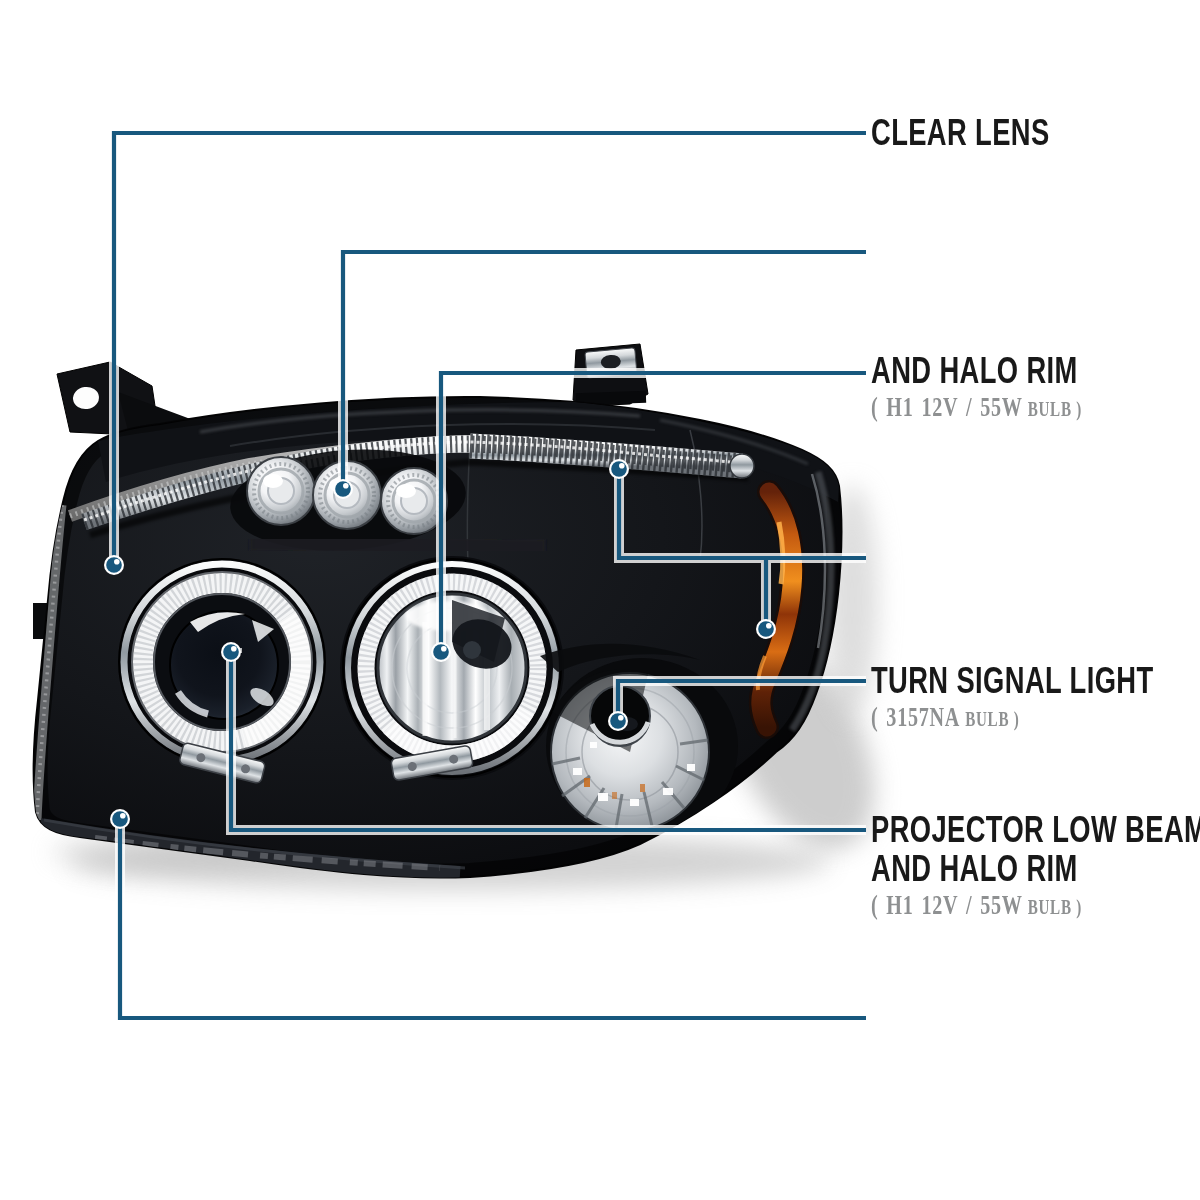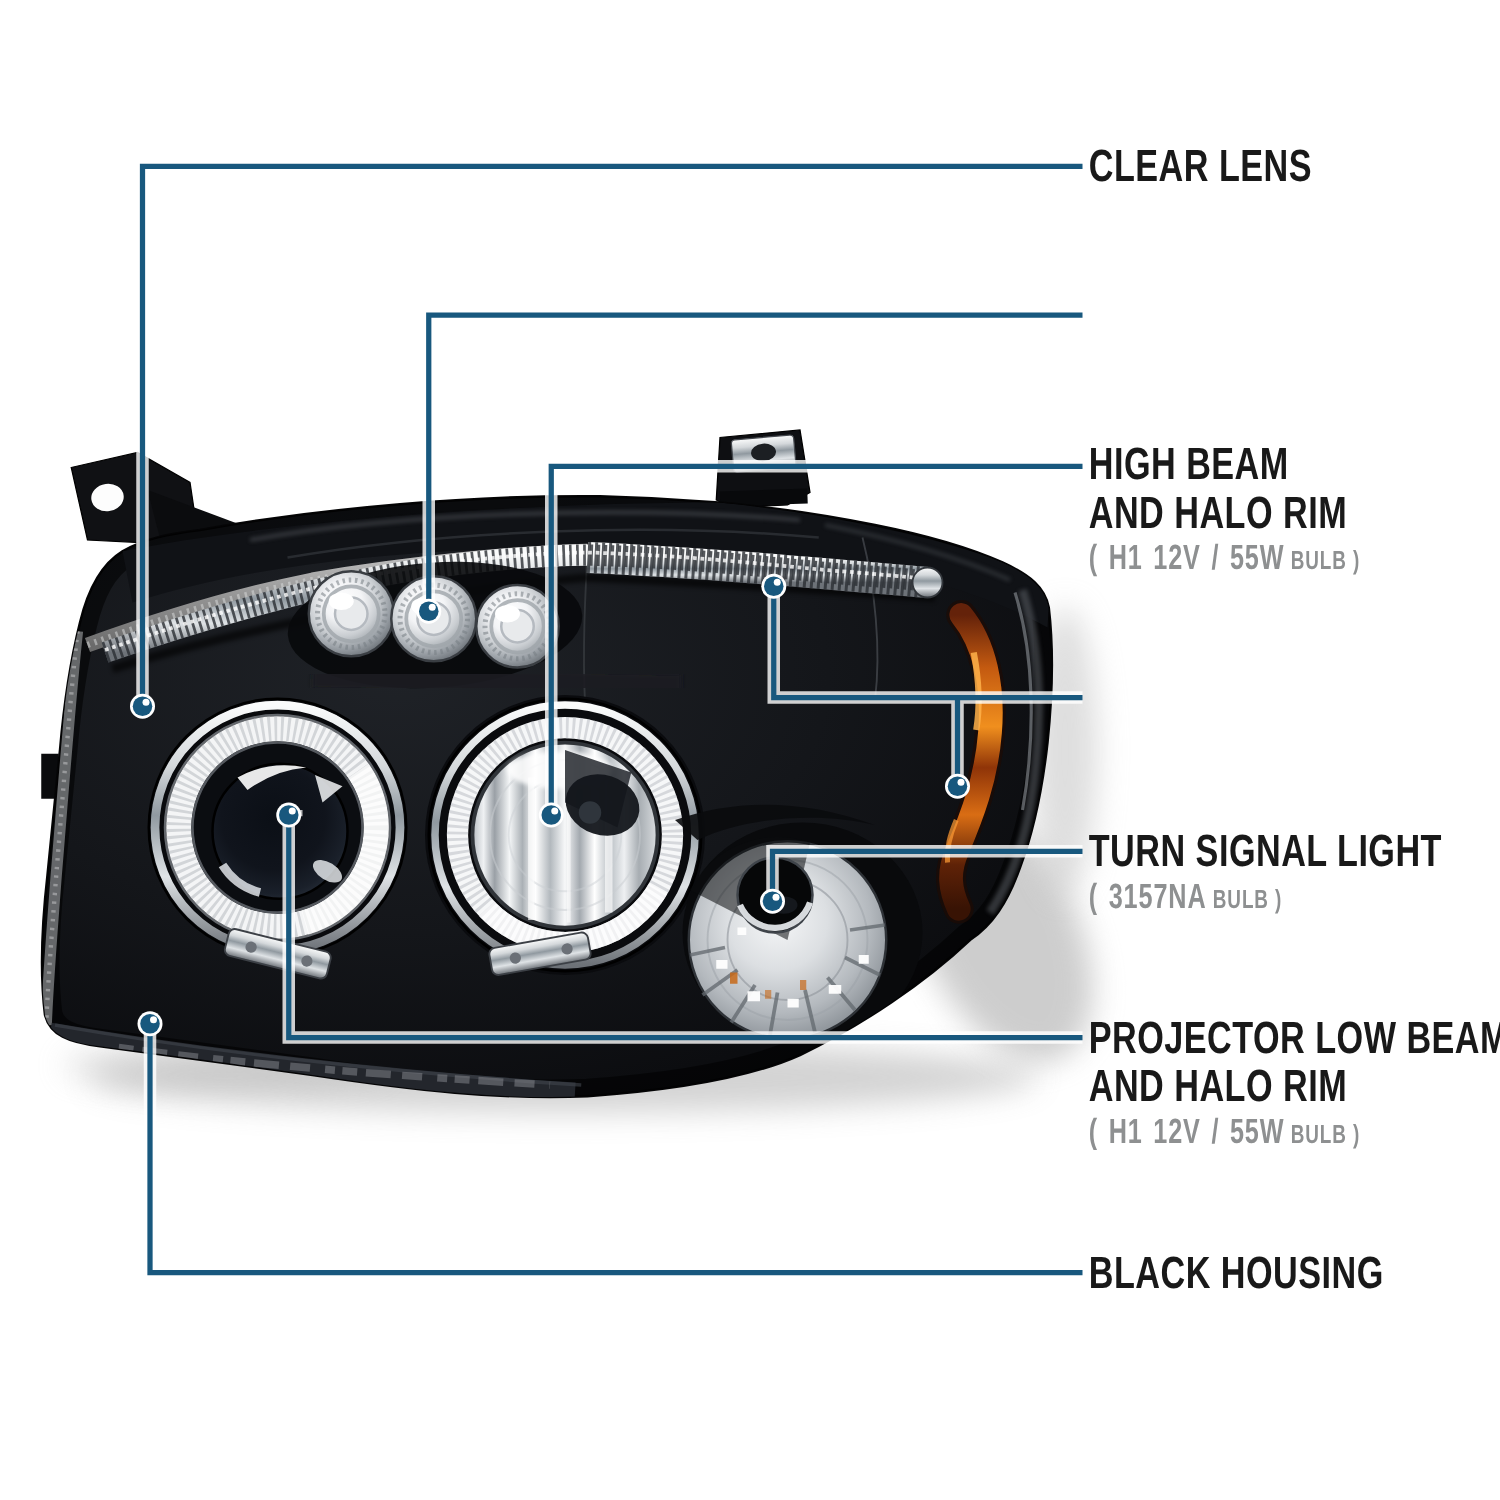--- a/index.html
+++ b/index.html
@@ -3,21 +3,21 @@
 <meta charset="utf-8">
 <style>
   html,body{margin:0;padding:0;background:#ffffff;}
   .stage{position:relative;width:1200px;height:1200px;background:#fff;overflow:hidden;
          font-family:"Liberation Sans","DejaVu Sans",sans-serif;}
   .art{position:absolute;left:0;top:0;}
   .callout{position:absolute;left:871px;white-space:nowrap;}
   .lline{height:39px;line-height:39px;}
   .cond{display:inline-block;transform:scaleX(.76);transform-origin:0 50%;white-space:nowrap;}
   .main{font-size:36px;font-weight:700;color:#191919;letter-spacing:.5px;}
-  .lline.sub{height:34px;line-height:34px;}
+  .lline.sub{height:34px;line-height:34px;font-family:Liberation Serif, serif;}
   .subwrap{transform:scaleX(.72);}
   .bulb-main{font-size:28px;font-weight:700;color:#8e9091;letter-spacing:1px;word-spacing:3px;}
   .bulb-small{font-size:21px;font-weight:700;color:#8e9091;margin-left:7px;letter-spacing:1px;}
 </style>
 </head>
 <body>
 
 <div class="stage">
 
 <svg class="art" width="1200" height="1200" viewBox="0 0 1200 1200">
@@ -372,21 +372,20 @@
     </g>
   </g>
 </svg>
 
 <div class="callout" style="top:113px">
   <div class="lline"><span class="cond main">CLEAR LENS</span></div>
 </div>
 
 
 <div class="callout" style="top:351px">
-  <div class="lline"><span class="cond main">HIGH BEAM</span></div>
   <div class="lline"><span class="cond main">AND HALO RIM</span></div>
   <div class="lline sub">
     <span class="cond subwrap"><span class="bulb-main">( H1 12V / 55W</span><span class="bulb-small">BULB )</span></span>
   </div>
 </div>
 
 
 <div class="callout" style="top:661px">
   <div class="lline"><span class="cond main">TURN SIGNAL LIGHT</span></div>
   <div class="lline sub">
@@ -395,17 +394,14 @@
 </div>
 
 <div class="callout" style="top:810px">
   <div class="lline"><span class="cond main">PROJECTOR LOW BEAM</span></div>
   <div class="lline"><span class="cond main">AND HALO RIM</span></div>
   <div class="lline sub">
     <span class="cond subwrap"><span class="bulb-main">( H1 12V / 55W</span><span class="bulb-small">BULB )</span></span>
   </div>
 </div>
 
-<div class="callout" style="top:998px">
-  <div class="lline"><span class="cond main">BLACK HOUSING</span></div>
+
 </div>
 
-</div>
-
 </body></html>

